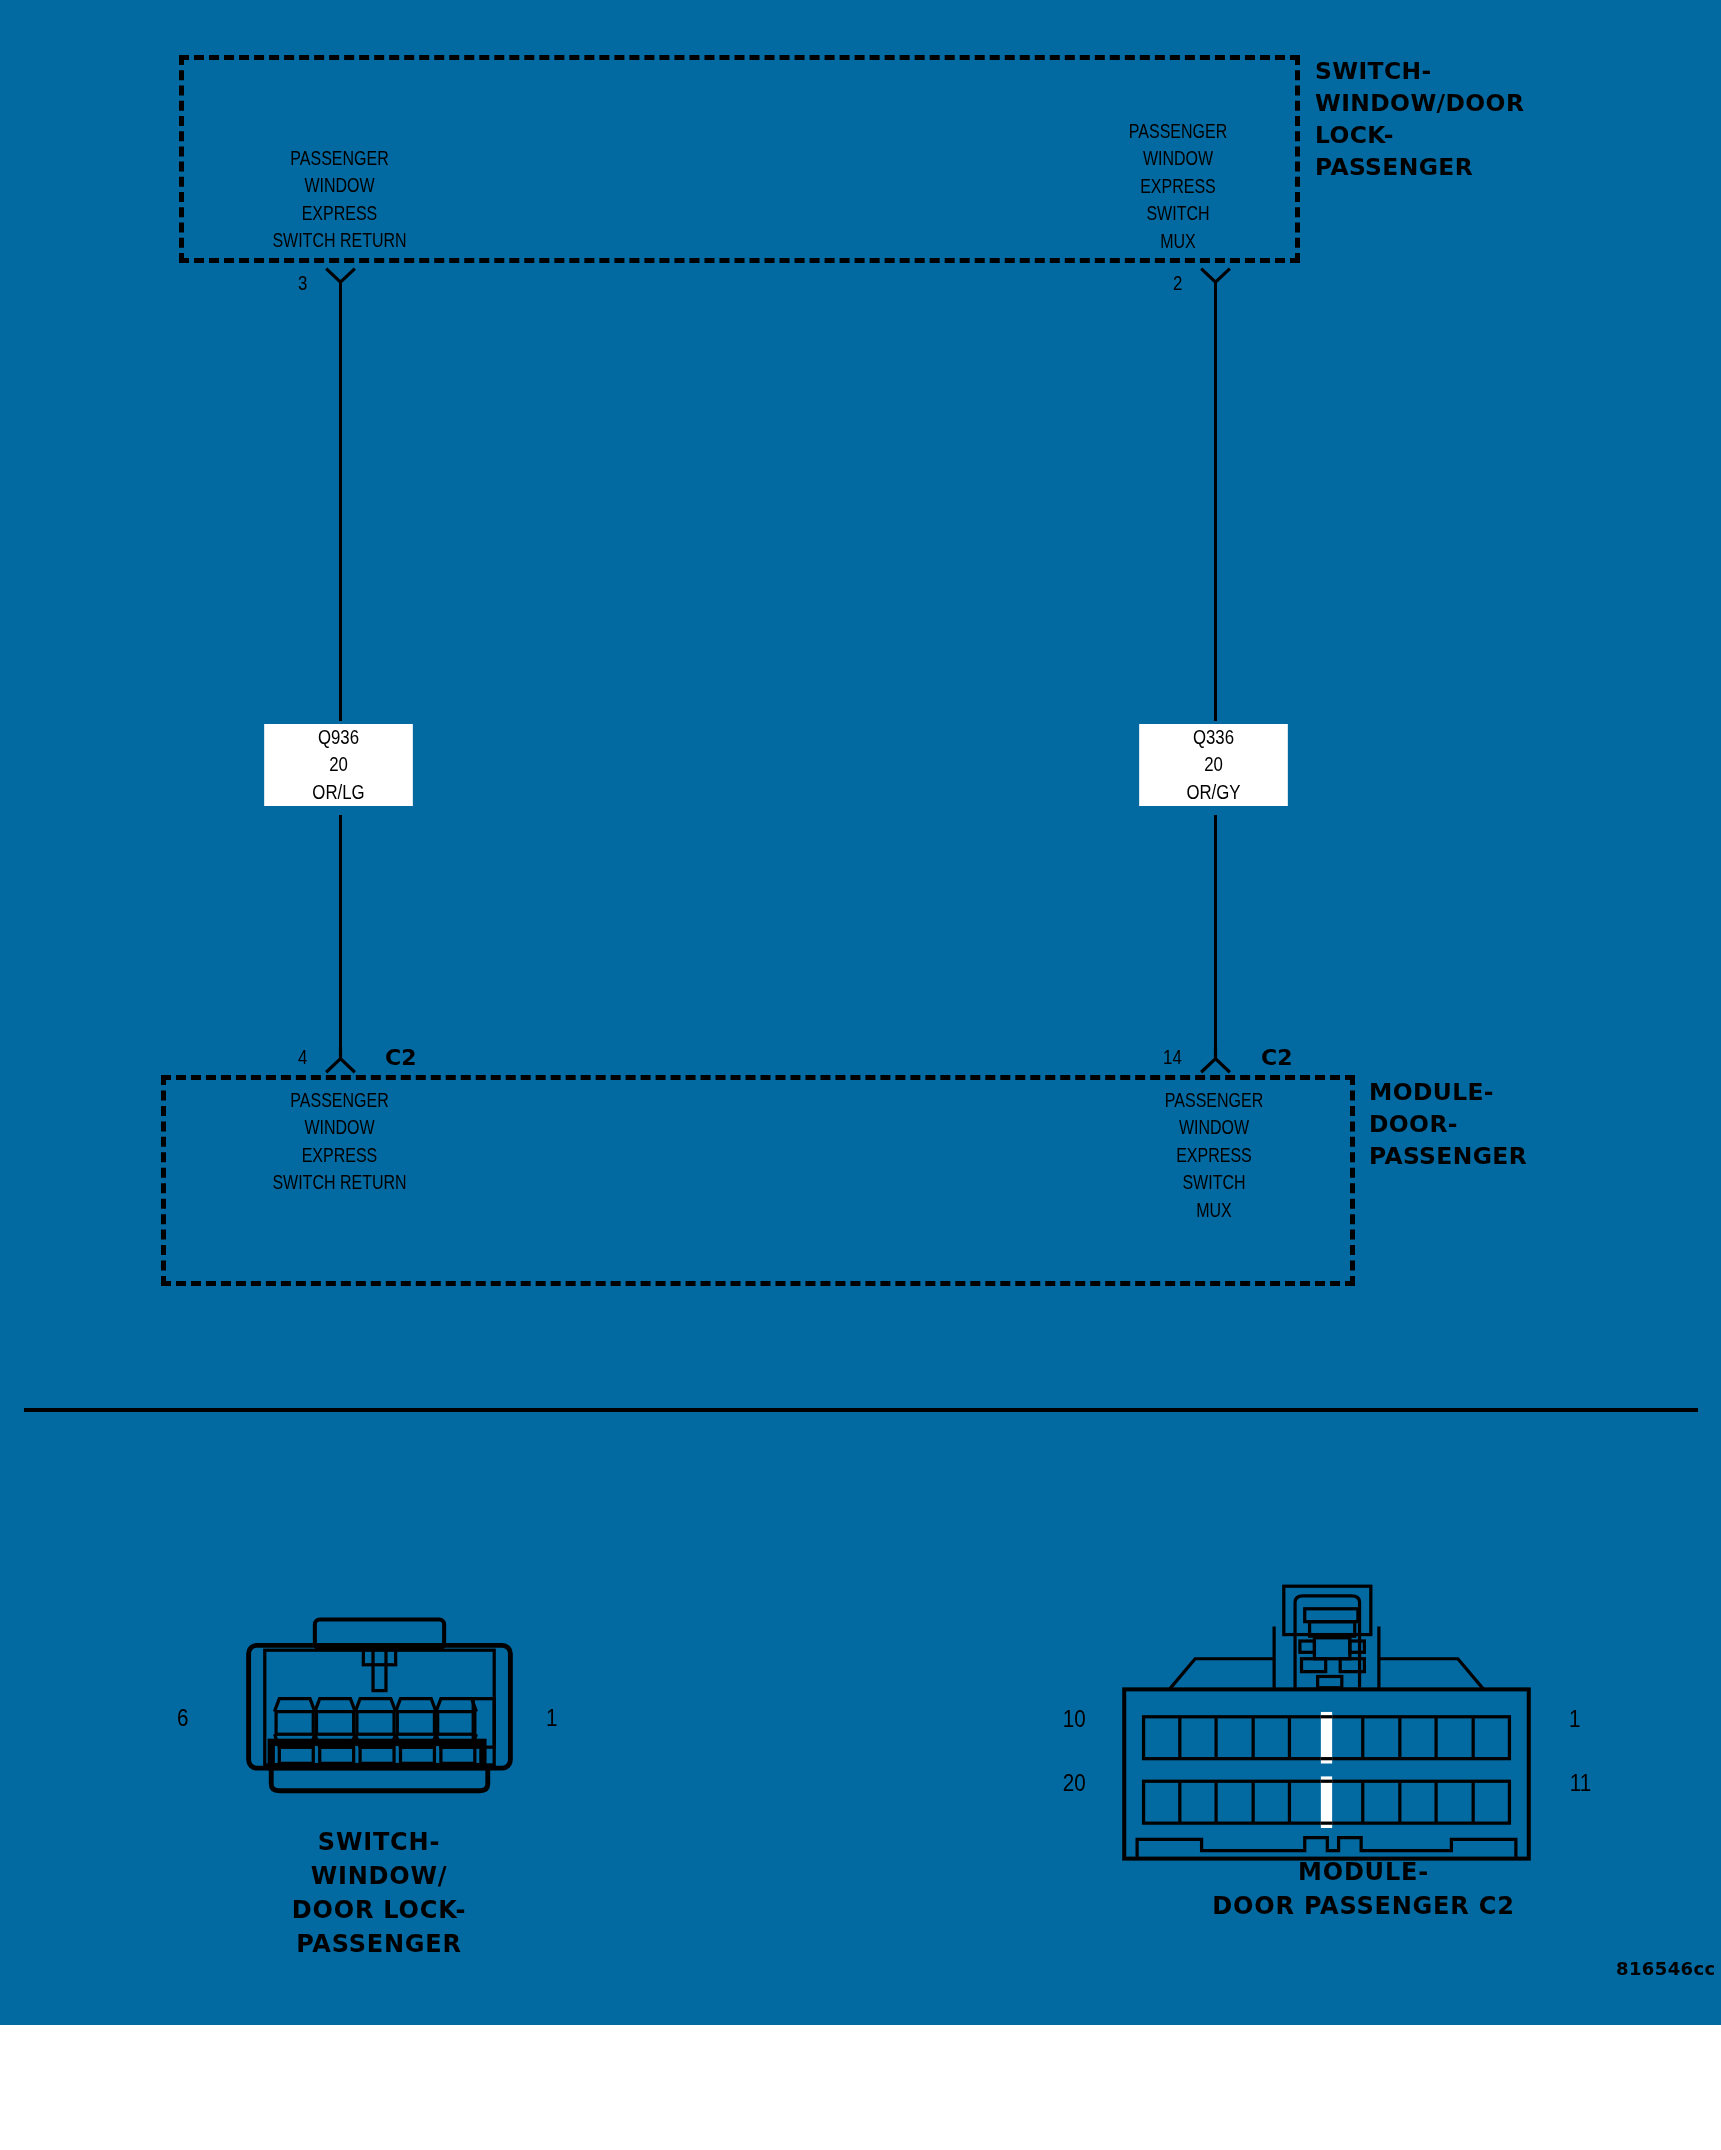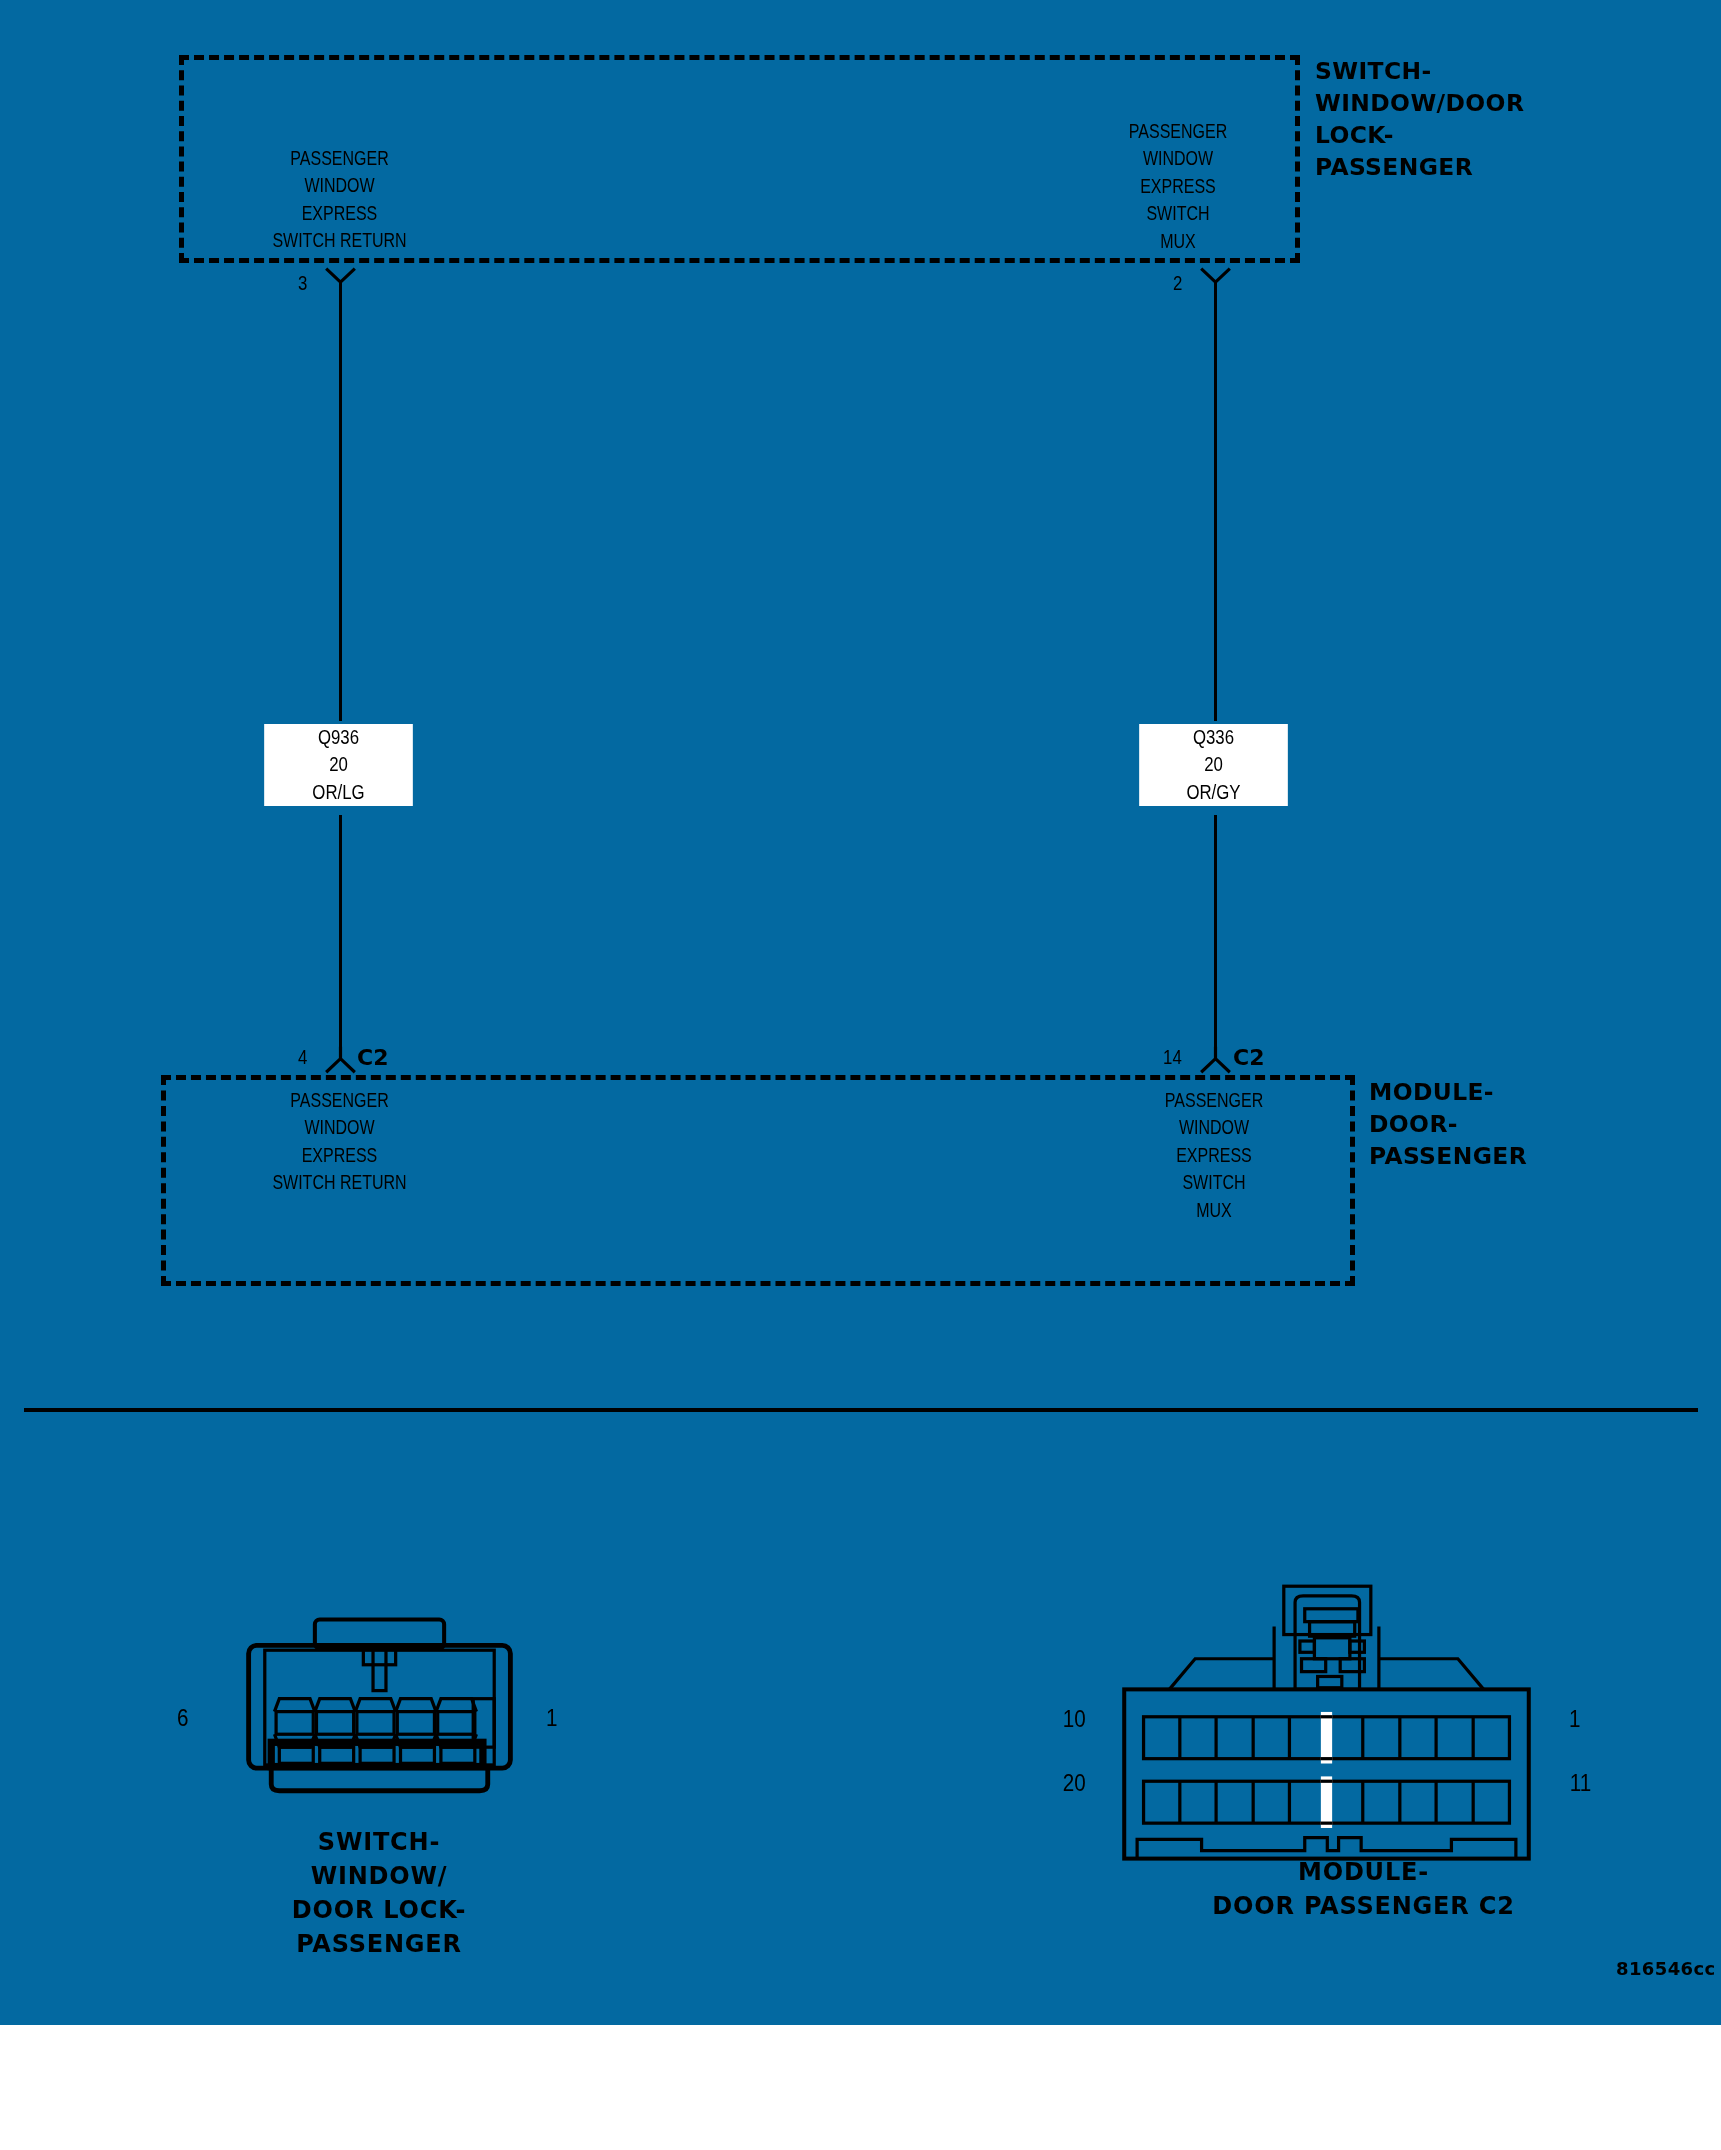--- a/index.html
+++ b/index.html
@@ -86,20 +86,21 @@
     color: #000;
   }
 
   
   .pin-suffix {
     position: absolute;
     font-family: "DejaVu Sans", sans-serif;
     font-weight: 700;
     font-size: 22px;
     color: #000;
+    margin-left: 28px;
   }
 
   
   .term { position: absolute; }
 
   
   .divider {
     position: absolute;
     height: 0;
     border-top: 4.8px solid #000;

